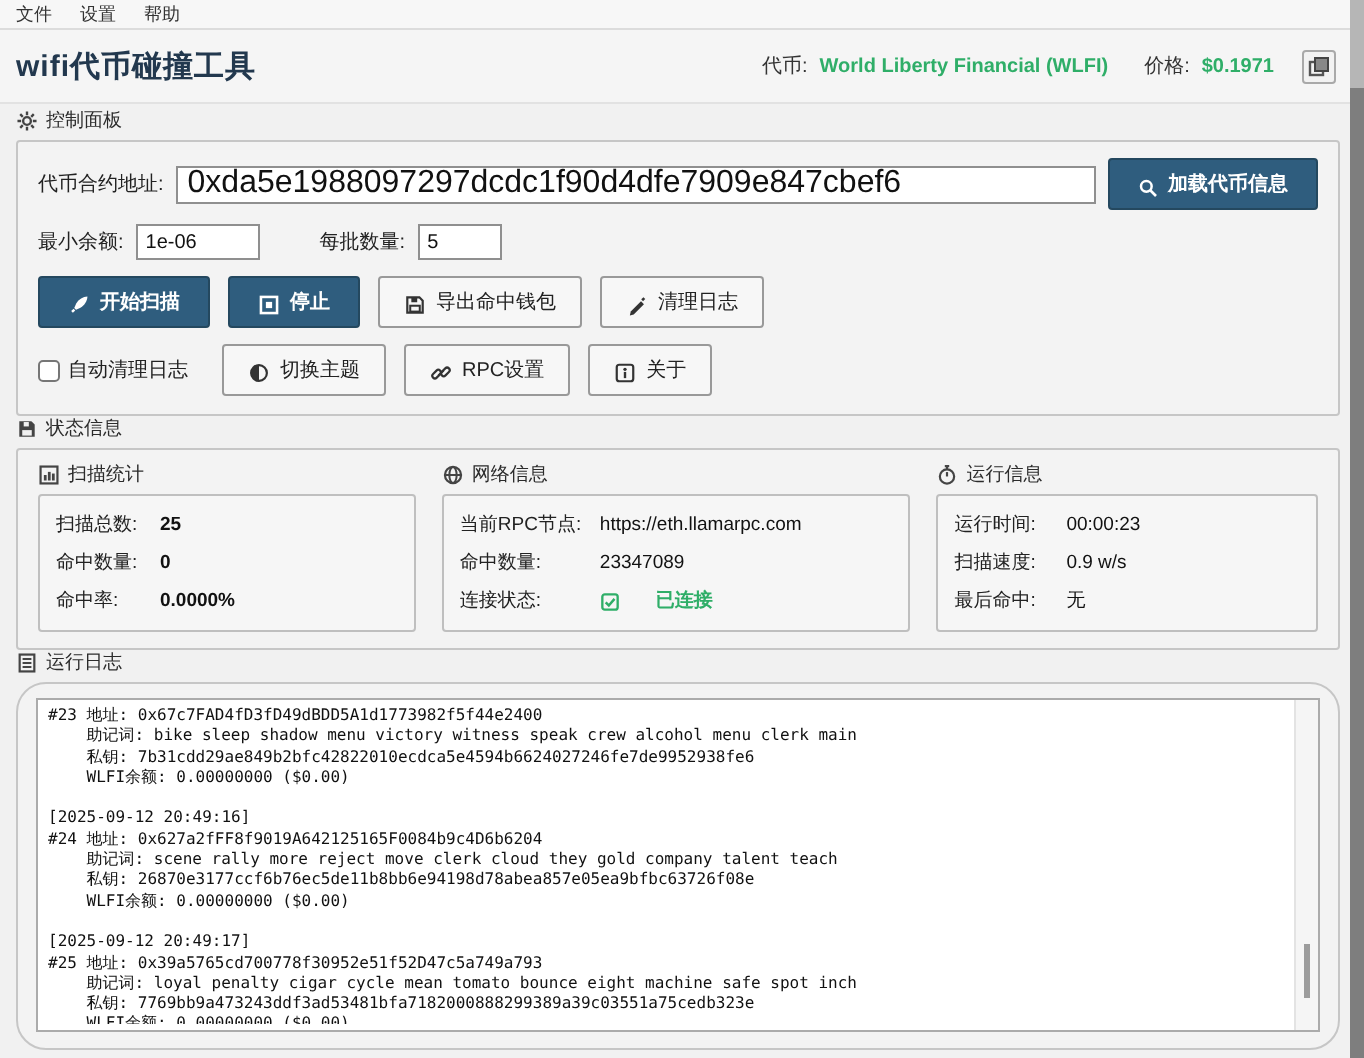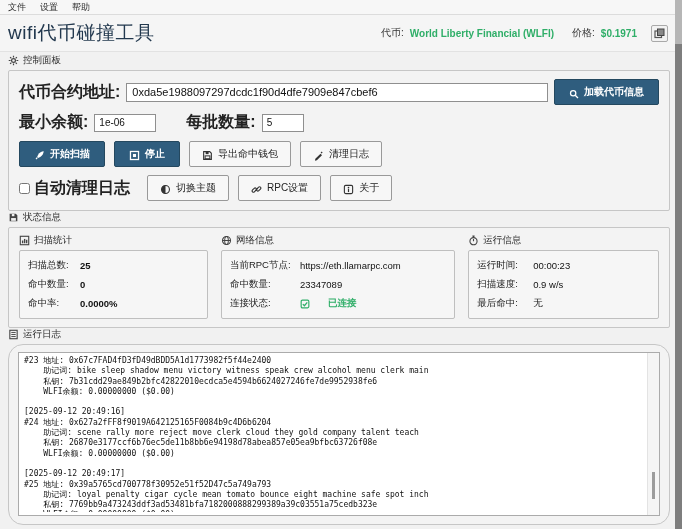--- a/index.html
+++ b/index.html
@@ -10,36 +10,36 @@
   
   .edge-track { position:absolute; right:0; top:0; bottom:0; width:7px; background:#b6b6b6; z-index:50; }
   .edge-thumb { position:absolute; right:0; top:44px; bottom:0; width:7px; background:#7e7e7e; }
 
   
   .menubar { height:15px; background:#f7f7f7; border-bottom:1px solid #dcdcdc; display:flex; align-items:flex-end; gap:14px; padding:0 8px; font-size:9px; color:#333; flex:0 0 auto; }
   .menubar span { cursor:default; }
 
   
   .header { height:37px; background:#f5f5f5; border-bottom:1px solid #e2e2e2; display:flex; align-items:center; padding:0 14px 0 8px; flex:0 0 auto; }
-  .app-title { font-size:19px; font-weight:normal; color:#22384e; letter-spacing:0.5px; }
+  .app-title { font-size:15px; font-weight:bold; color:#22384e; letter-spacing:0.5px; }
   .header-right { margin-left:auto; display:flex; align-items:center; gap:6px; font-size:10px; color:#333; }
   .green { color:#2fae68; font-weight:bold; }
   .corner-btn { width:17px; height:17px; border:1px solid #a9a9a9; background:#f2f2f2; border-radius:2px; display:flex; align-items:center; justify-content:center; margin-left:8px; cursor:pointer; }
 
   .content { flex:1; min-height:0; display:flex; flex-direction:column; padding:2px 12px 4px 8px; }
 
   .section-label { display:flex; align-items:center; gap:4px; font-size:9.5px; color:#2b2b2b; margin:0 0 3px 0; flex:0 0 auto; }
   .groupbox { border:1px solid #c6c6c6; background:#f3f3f3; border-radius:2px; }
 
   
   .control-box { padding:8px 10px 9px 10px; flex:0 0 auto; }
   .row { display:flex; align-items:center; }
-  .lbl { font-size:16px; color:#222; white-space:nowrap;font-weight:bold; }
+  .lbl { font-size:10px; color:#222; white-space:nowrap; }
   .addr-row { margin-bottom:7px; gap:6px; }
-  .addr-input { flex:1; height:19px; border:1px solid #8f8f8f; background:#fff; font-size:11px; padding:0 5px; color:#111; }
+  .addr-input { flex:1; height:19px; border:1px solid #8f8f8f; background:#fff; font-size:16px; padding:0 5px; color:#111; }
   .small-row { margin-bottom:8px; gap:6px; }
   .small-input { width:62px; height:18px; border:1px solid #8f8f8f; background:#fff; font-size:10px; padding:0 4px; color:#111; }
   .small-input.tiny { width:42px; }
   .gap20 { width:18px; }
 
   .btn { display:inline-flex; align-items:flex-end; justify-content:center; gap:5px; font-size:10px; cursor:pointer; border-radius:2px; white-space:nowrap; font-family:inherit; }
   .btn-primary { background:#2f5d7e; border:1px solid #24485f; color:#fff; font-weight:bold; padding:5px 14px; }
   .btn-secondary { background:#f7f7f7; border:1px solid #999; color:#222; padding:5px 12px; }
   .btn-row { gap:9px; margin-bottom:8px; }
   .check-row { gap:9px; }

